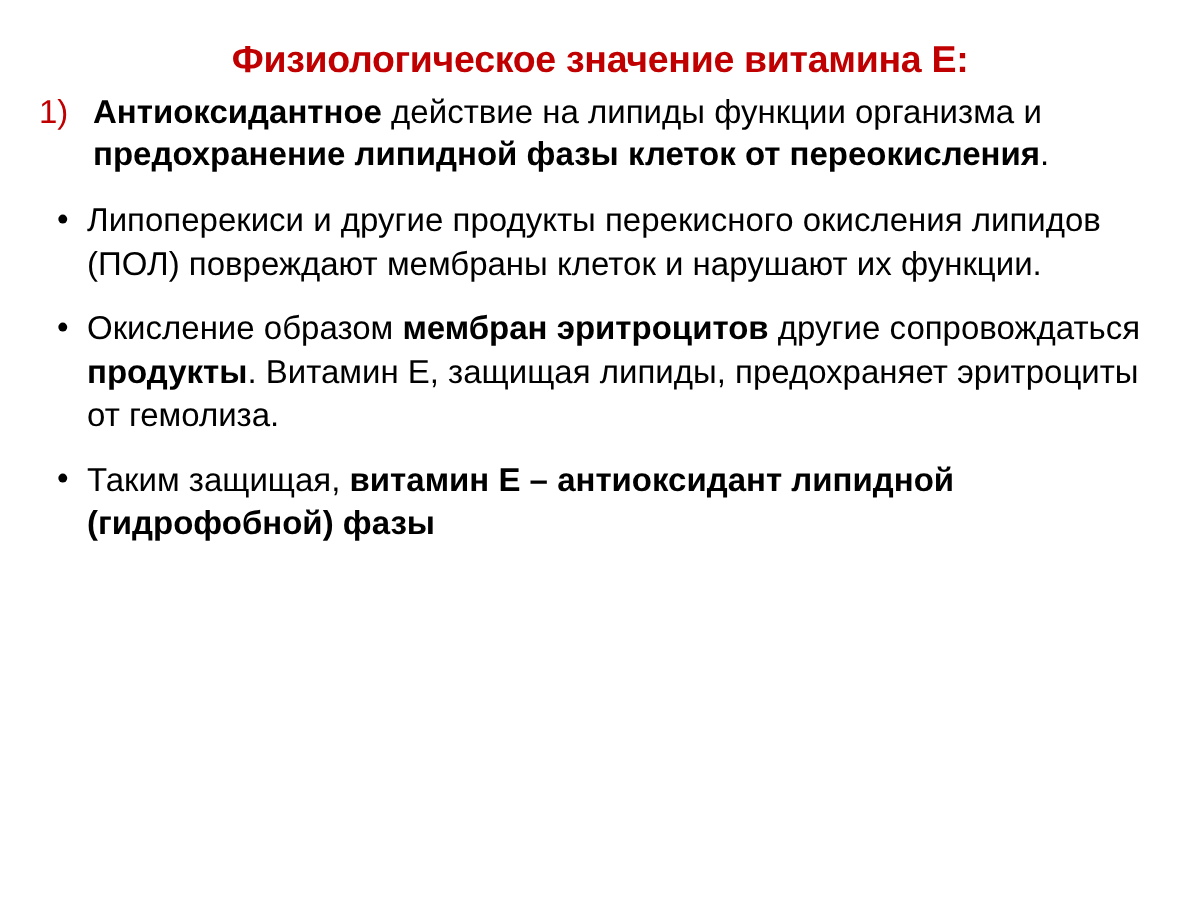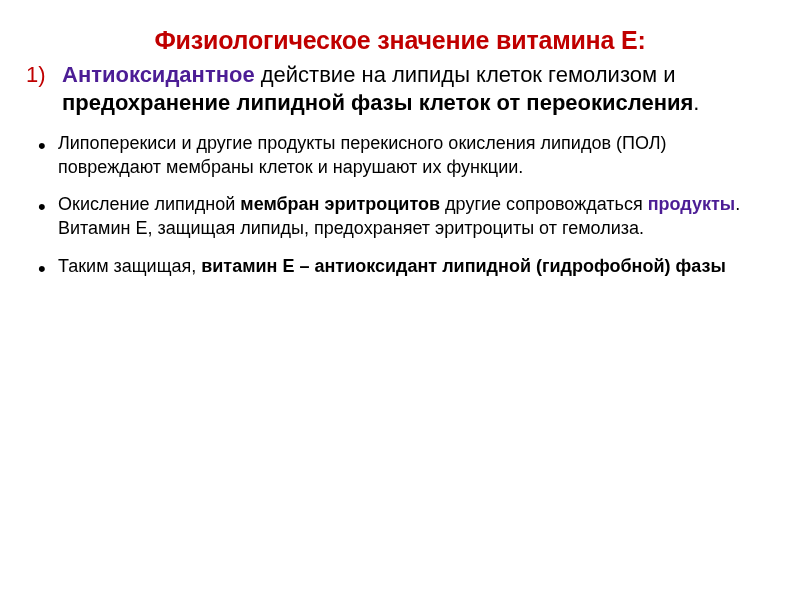--- a/index.html
+++ b/index.html
@@ -59,53 +59,53 @@
   }
   .bullet-dot {
     flex: 0 0 32px;
     font-size: 22px;
     line-height: 1.3;
     padding-left: 12px;
     box-sizing: border-box;
   }
   .bullet-body {
     flex: 1 1 auto;
-    font-size: 18px;
+    font-size: 22px;
     line-height: 1.32;
   }
   .b { font-weight: bold; }
-  .red-b { color: #4c1d95; font-weight: bold; }
+  .red-b { color: #000000; font-weight: bold; }
 </style>
 </head>
 <body>
 
 <div class="slide">
 
   <h1 class="slide-title">Физиологическое значение витамина Е:</h1>
 
   <div class="numbered-item">
     <div class="num-marker">1)</div>
     <div class="num-body">
-      <span class="red-b">Антиоксидантное</span><span> действие на липиды клеток гемолизом и </span><span class="b">предохранение липидной фазы клеток от переокисления</span><span>.</span>
+      <span class="red-b">Антиоксидантное</span><span> действие на липиды функции организма и </span><span class="b">предохранение липидной фазы клеток от переокисления</span><span>.</span>
     </div>
   </div>
 
   <ul class="bullet-list">
 
     <li class="bullet-item">
       <span class="bullet-dot">•</span>
       <span class="bullet-body">
         <span>Липоперекиси и другие продукты перекисного окисления липидов (ПОЛ) повреждают мембраны клеток и нарушают их функции.</span>
       </span>
     </li>
 
     <li class="bullet-item">
       <span class="bullet-dot">•</span>
       <span class="bullet-body">
-        <span>Окисление липидной </span><span class="b">мембран эритроцитов</span><span> другие сопровождаться </span><span class="red-b">продукты</span><span>. Витамин Е, защищая липиды, предохраняет эритроциты от гемолиза.</span>
+        <span>Окисление образом </span><span class="b">мембран эритроцитов</span><span> другие сопровождаться </span><span class="red-b">продукты</span><span>. Витамин Е, защищая липиды, предохраняет эритроциты от гемолиза.</span>
       </span>
     </li>
 
     <li class="bullet-item">
       <span class="bullet-dot">•</span>
       <span class="bullet-body">
         <span>Таким защищая, </span><span class="b">витамин Е – антиоксидант липидной (гидрофобной) фазы</span>
       </span>
     </li>
 

